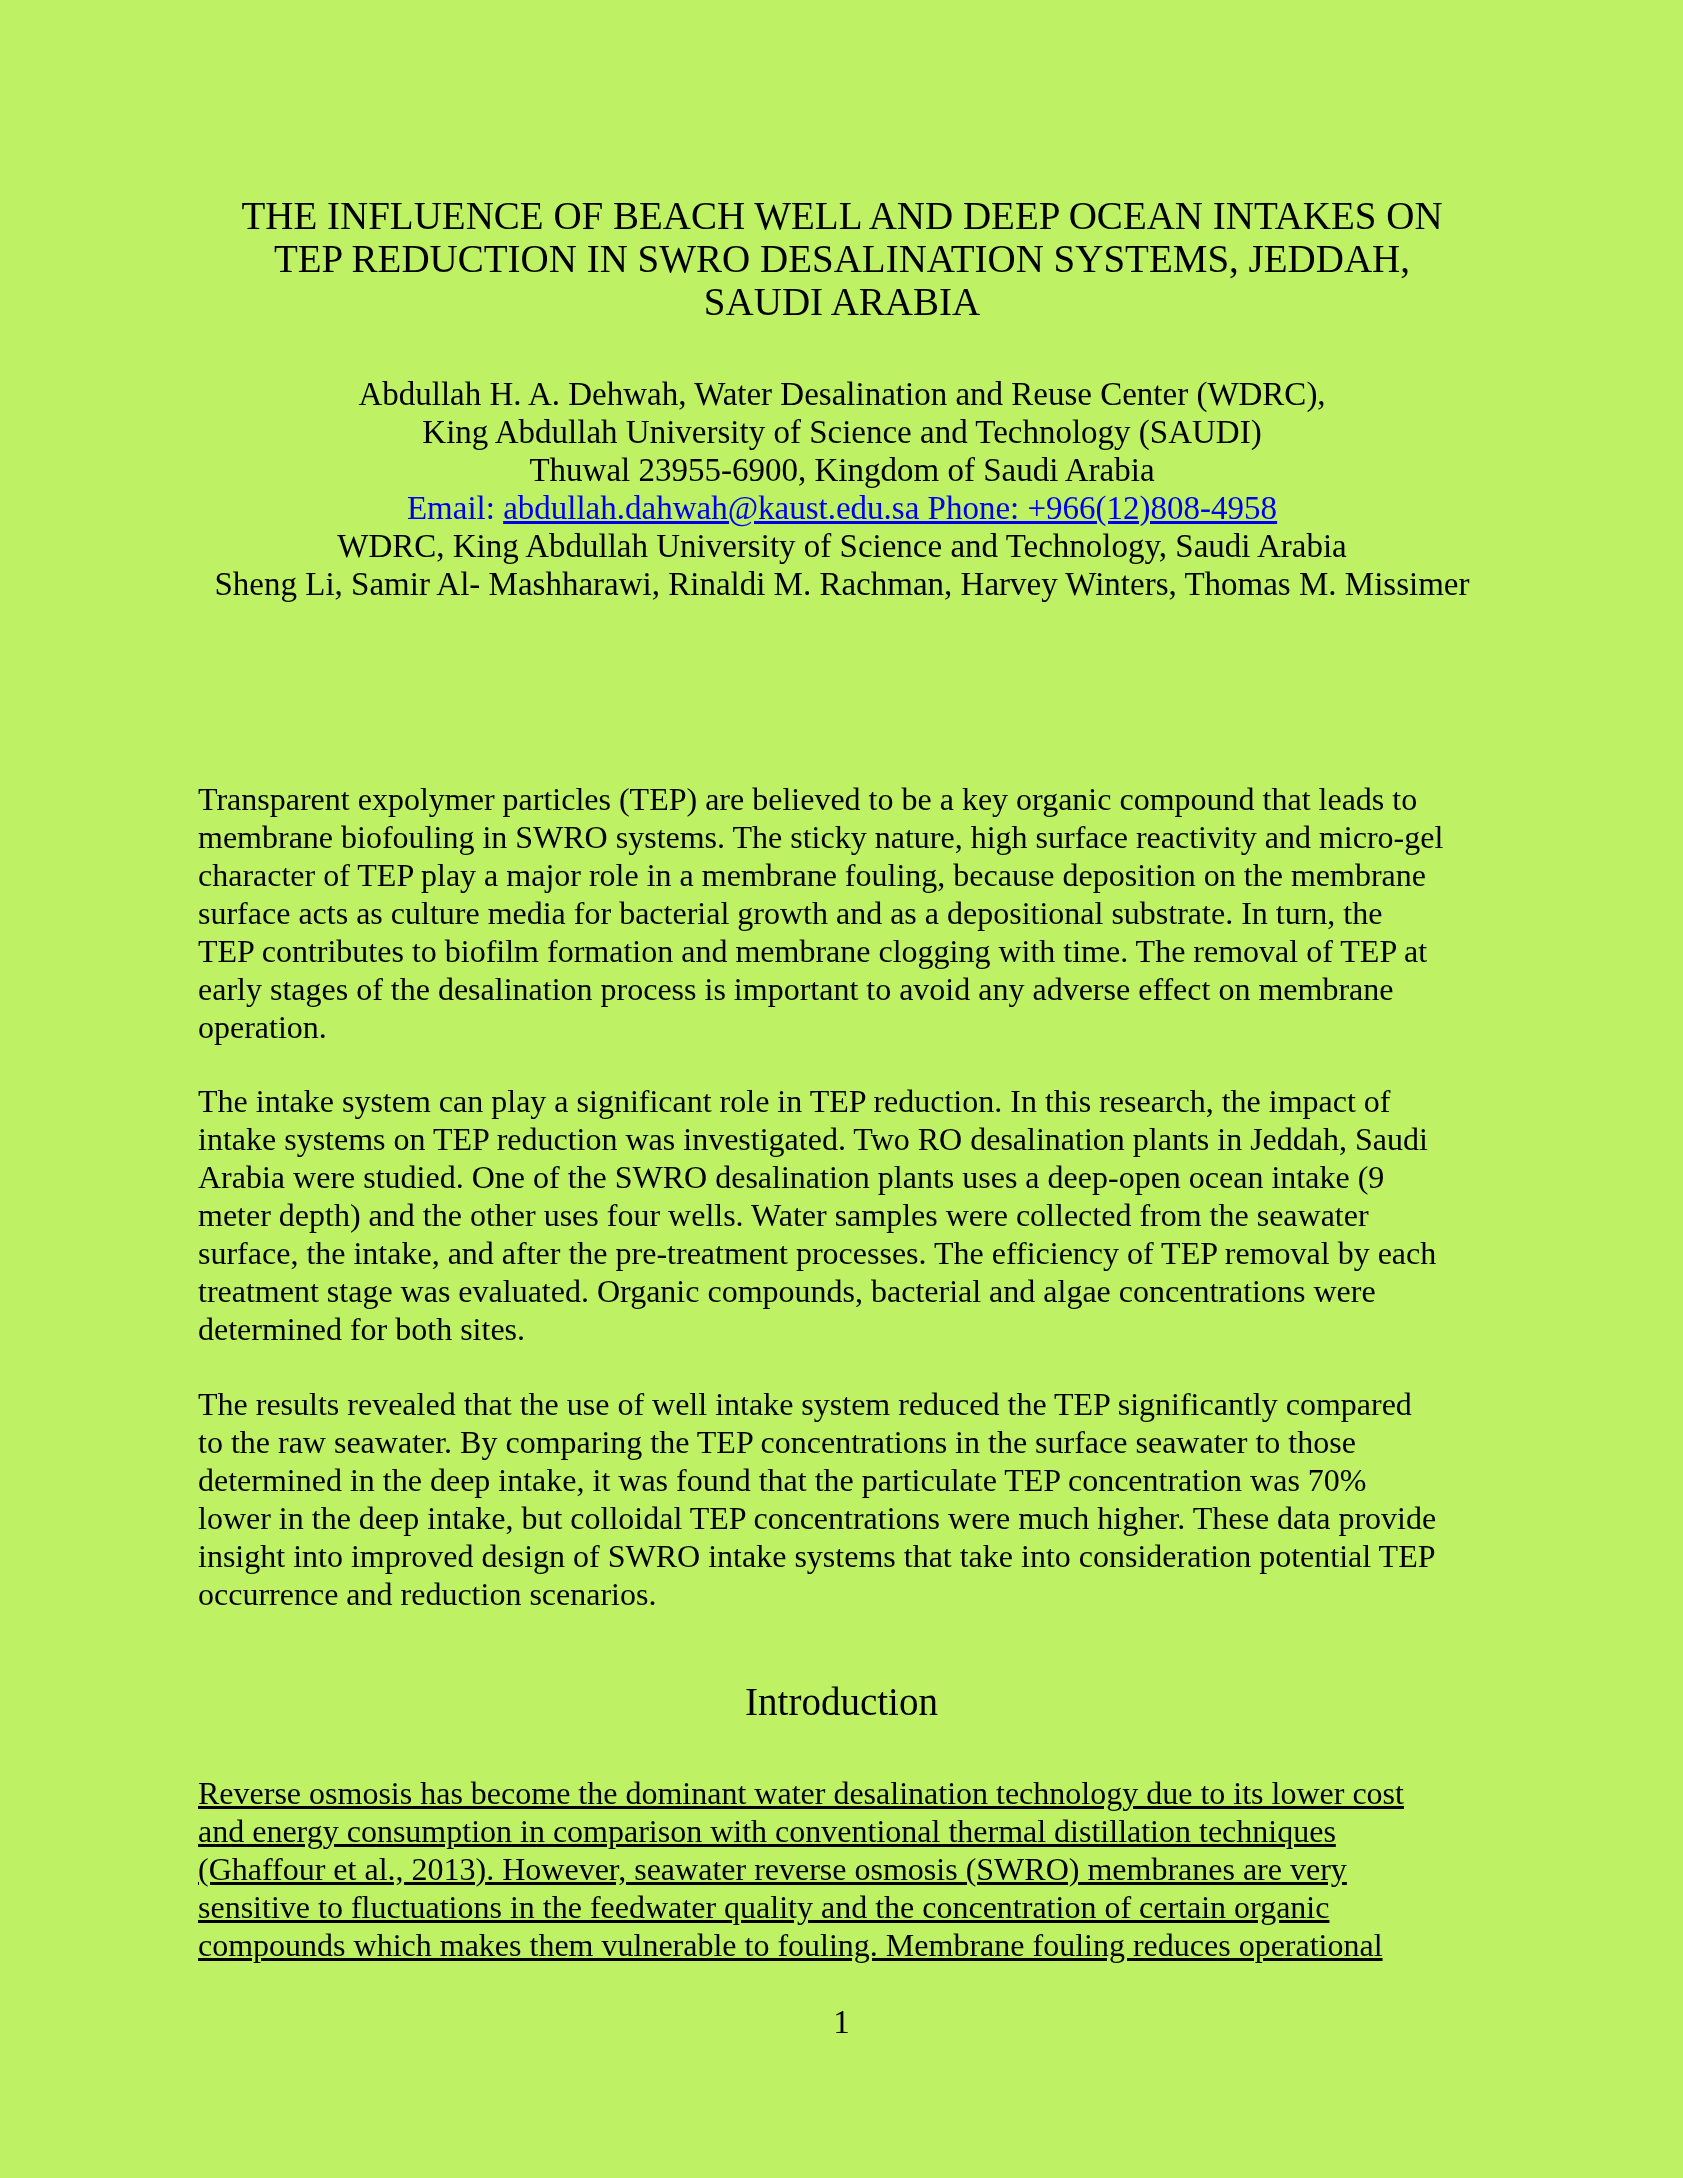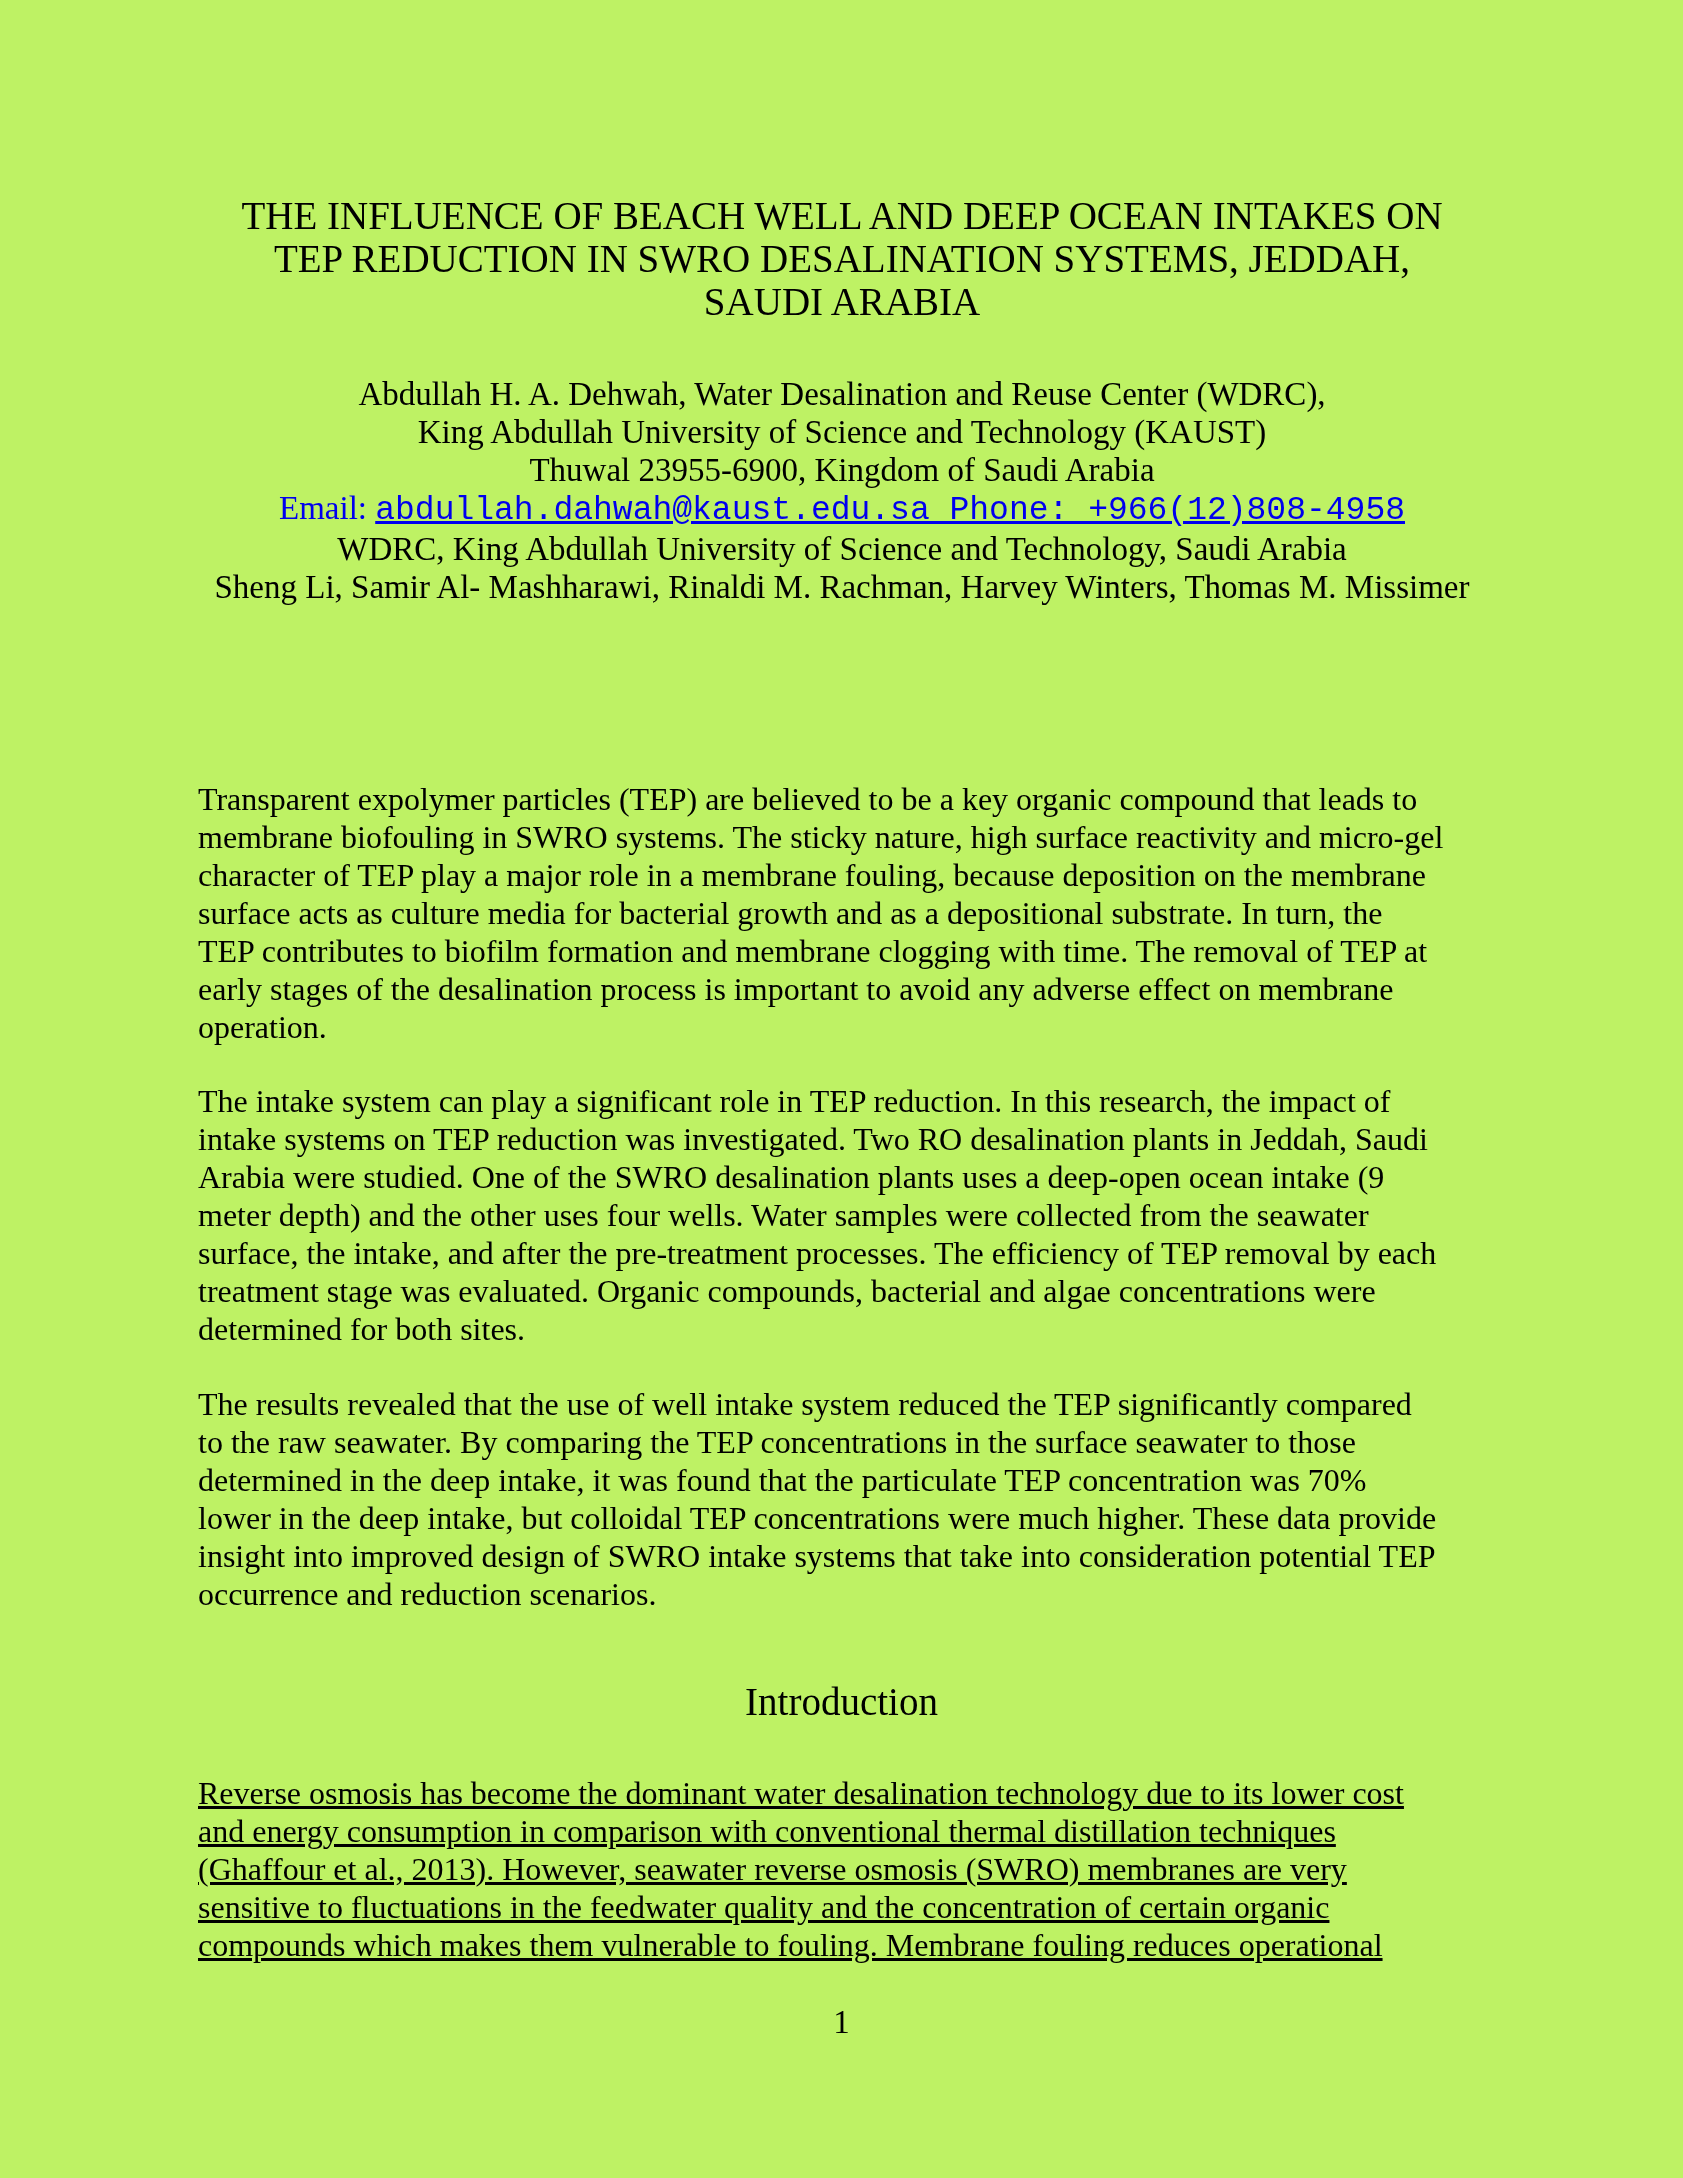--- a/index.html
+++ b/index.html
@@ -41,21 +41,20 @@
     font-size: 33px;
     line-height: 38px;
     text-align: center;
   }
   .author-line { margin: 0; }
   .email-line { color: #0000EE; }
   .email-link {
     color: #0000EE;
     text-decoration: underline;
     cursor: pointer;
-    font-family: Liberation Mono, monospace;
   }
   .body-par {
     left: 198px;
     width: 1332px;
     font-size: 32px;
     line-height: 38px;
     text-align: left;
   }
   .abstract-heading { left: 198px; width: 1287px; top: 672px; }
   .par-1 { top: 780px; }
@@ -76,21 +75,21 @@
 <body>
 
 <div class="page">
 
   <h1 class="block heading title-block pre">THE INFLUENCE OF BEACH WELL AND DEEP OCEAN INTAKES ON
 TEP REDUCTION IN SWRO DESALINATION SYSTEMS, JEDDAH,
 SAUDI ARABIA</h1>
 
   <div class="block authors-block">
     <div class="author-line">Abdullah H. A. Dehwah, Water Desalination and Reuse Center (WDRC),</div>
-    <div class="author-line">King Abdullah University of Science and Technology (KAUST)</div>
+    <div class="author-line">King Abdullah University of Science and Technology (SAUDI)</div>
     <div class="author-line">Thuwal 23955-6900, Kingdom of Saudi Arabia</div>
     <div class="author-line email-line"><span>Email: </span><a class="email-link">abdullah.dahwah@kaust.edu.sa Phone: +966(12)808-4958</a></div>
     <div class="author-line">WDRC, King Abdullah University of Science and Technology, Saudi Arabia</div>
     <div class="author-line">Sheng Li, Samir Al- Mashharawi, Rinaldi M. Rachman, Harvey Winters, Thomas M. Missimer</div>
   </div>
 
 
   <p class="block body-par par-1 pre">Transparent expolymer particles (TEP) are believed to be a key organic compound that leads to
 membrane biofouling in SWRO systems. The sticky nature, high surface reactivity and micro-gel
 character of TEP play a major role in a membrane fouling, because deposition on the membrane

